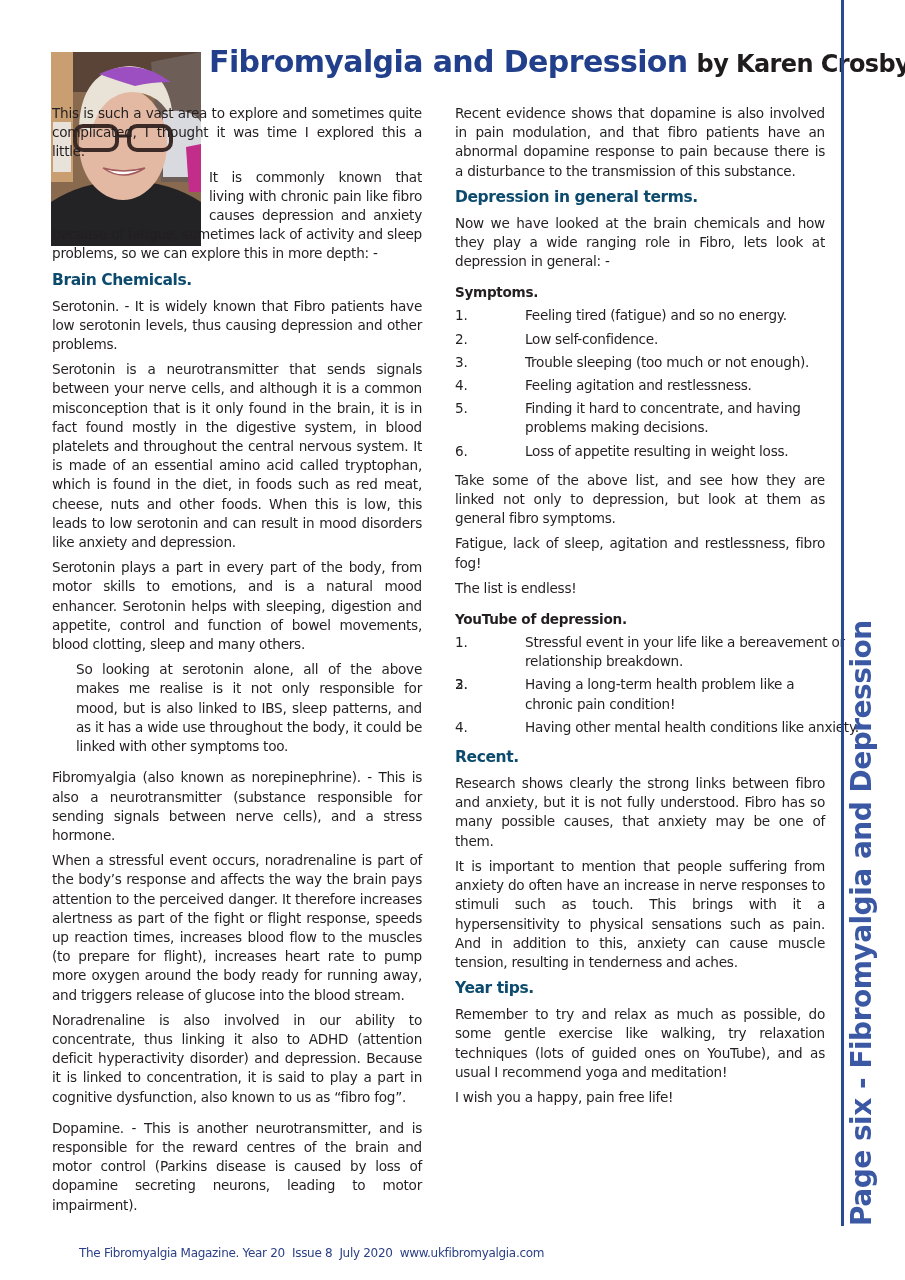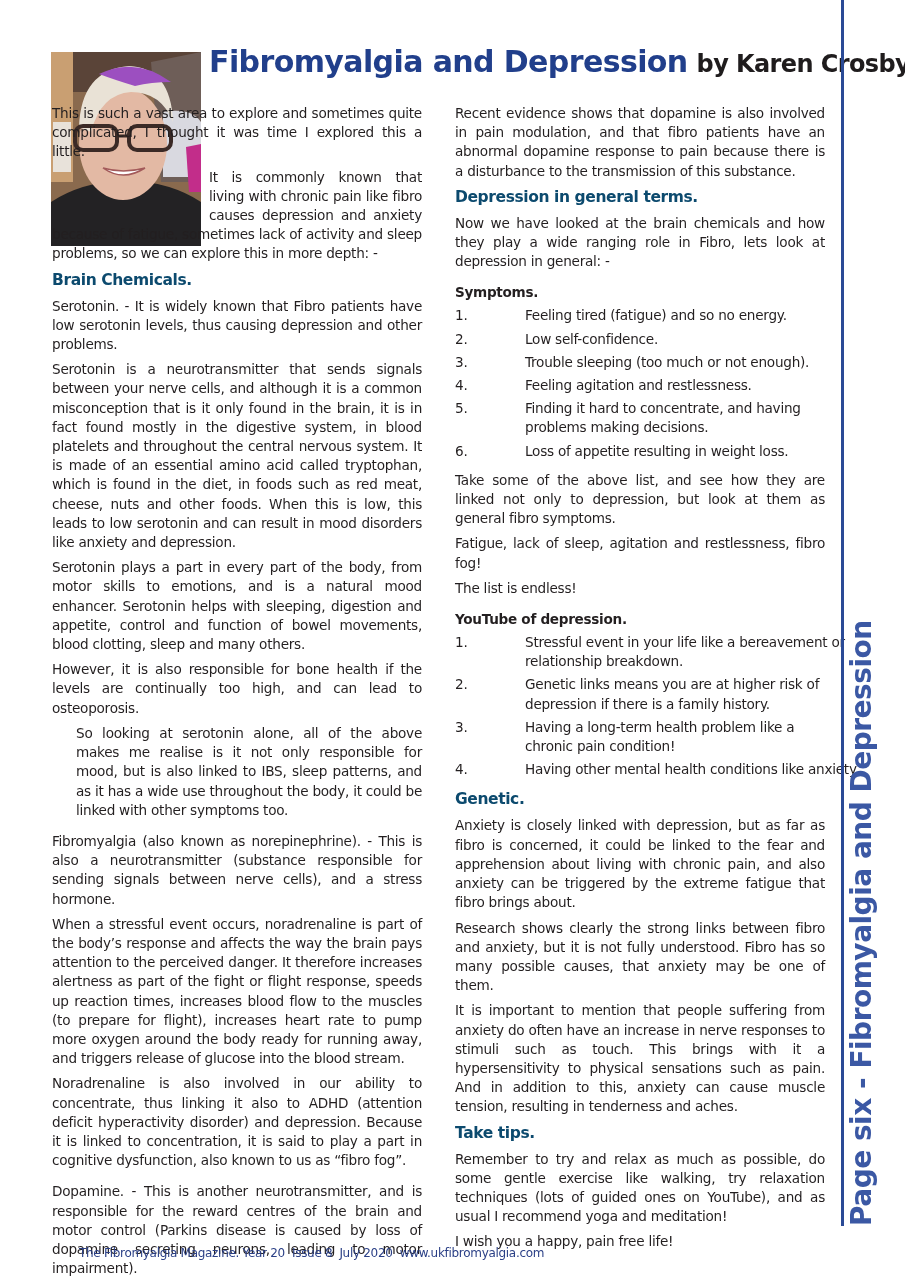--- a/index.html
+++ b/index.html
@@ -94,21 +94,20 @@
       <p style="text-indent:0;">
         <span style="float:left;width:157px;height:46px;"></span><span>It is commonly known that living with chronic pain like fibro causes depression and anxiety because of fatigue, sometimes lack of activity and sleep problems, so we can explore this in more depth: -</span>
       </p>
     </div>
 
     <h2 class="sec">Brain Chemicals.</h2>
 
     <p><b class="lead">Serotonin.</b><span> - It is widely known that Fibro patients have low serotonin levels, thus causing depression and other problems.</span></p>
     <p>Serotonin is a neurotransmitter that sends signals between your nerve cells, and although it is a common misconception that is it only found in the brain, it is in fact found mostly in the digestive system, in blood platelets and throughout the central nervous system.  It is made of an essential amino acid called tryptophan, which is found in the diet, in foods such as red meat, cheese, nuts and other foods.  When this is low, this leads to low serotonin and can result in mood disorders like anxiety and depression.</p>
     <p>Serotonin plays a part in every part of the body, from motor skills to emotions, and is a natural mood enhancer. Serotonin helps with sleeping, digestion and appetite, control and function of bowel movements, blood clotting, sleep and many others.</p>
-    <p>However, it is also responsible for bone health if the levels are continually too high, and can lead to osteoporosis.</p>
     <p style="margin-bottom:12px;margin-left:24px;">So looking at serotonin alone, all of the above makes me realise is it not only responsible for mood, but is also linked to IBS, sleep patterns, and as it has a wide use throughout the body, it could be linked with other symptoms too.</p>
 
     <p><b class="lead">Fibromyalgia (also known as norepinephrine).</b><span> - This is also a neurotransmitter (substance responsible for sending signals between nerve cells), and a stress hormone.</span></p>
     <p>When a stressful event occurs, noradrenaline is part of the body’s response and affects the way the brain pays attention to the perceived danger.  It therefore increases alertness as part of the fight or flight response, speeds up reaction times, increases blood flow to the muscles (to prepare for flight), increases heart rate to pump more oxygen around the body ready for running away, and triggers release of glucose into the blood stream.</p>
     <p style="margin-bottom:12px;">Noradrenaline is also involved in our ability to concentrate, thus linking it also to ADHD (attention deficit hyperactivity disorder) and depression.  Because it is linked to concentration, it is said to play a part in cognitive dysfunction, also known to us as “fibro fog”.</p>
 
     <p><b class="lead">Dopamine.</b><span> - This is another neurotransmitter, and is responsible for the reward centres of the brain and motor control (Parkins disease is caused by loss of dopamine secreting neurons, leading to motor impairment).</span></p>
   </div>
 
   <div class="col col-right">
@@ -150,38 +149,36 @@
     <p>The list is endless!</p>
 
     <h3 class="sub">YouTube of depression.</h3>
     <ol class="list">
       <li>
           <span class="num">1.</span>
           <span class="txt" style="width:320px;">Stressful event in your life like a bereavement or relationship breakdown.</span>
         </li>
       <li>
           <span class="num">2.</span>
-          <span class="txt" style="width:300px;">Genetic links means you are at higher risk of depression if there is a family history.</span>
         </li>
       <li>
           <span class="num">3.</span>
           <span class="txt" style="width:320px;">Having a long-term health problem like a chronic pain condition!</span>
         </li>
       <li>
           <span class="num">4.</span>
           <span class="txt" style="width:344px;">Having other mental health conditions like anxiety.</span>
         </li>
     </ol>
 
-    <h2 class="sec">Genetic.</h2>
-    <p>Anxiety is closely linked with depression, but as far as fibro is concerned, it could be linked to the fear and apprehension about living with chronic pain, and also anxiety can be triggered by the extreme fatigue that fibro brings about.</p>
+    <h2 class="sec">Recent.</h2>
     <p>Research shows clearly the strong links between fibro and anxiety, but it is not fully understood.  Fibro has so many possible causes, that anxiety may be one of them.</p>
     <p>It is important to mention that people suffering from anxiety do often have an increase in nerve responses to stimuli such as touch.  This brings with it a hypersensitivity to physical sensations such as pain.  And in addition to this, anxiety can cause muscle tension, resulting in tenderness and aches.</p>
 
-    <h2 class="sec">Take tips.</h2>
+    <h2 class="sec">Year tips.</h2>
     <p>Remember to try and relax as much as possible, do some gentle exercise like walking, try relaxation techniques (lots of guided ones on YouTube), and as usual I recommend yoga and meditation!</p>
     <p>I wish you a happy, pain free life!</p>
   </div>
 
   <div class="vrule"></div>
   <div class="side-text">Page six - Fibromyalgia and Depression</div>
 
   <div class="footer">The Fibromyalgia Magazine. Year 20  Issue 8  July 2020  www.ukfibromyalgia.com</div>
 </div>
 

